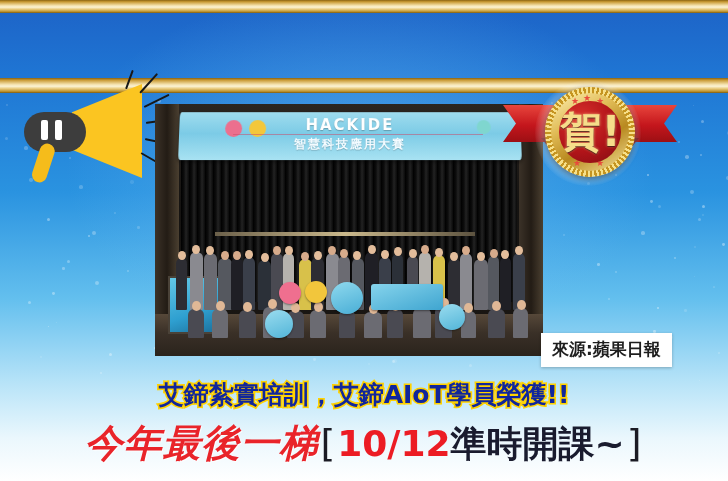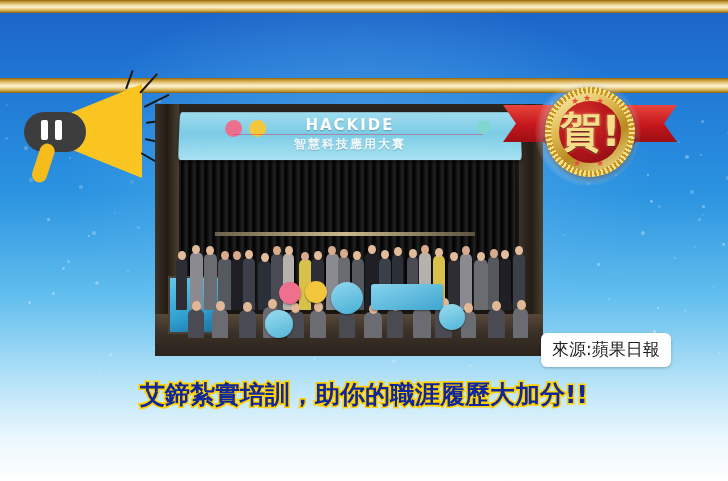--- a/index.html
+++ b/index.html
@@ -154,23 +154,23 @@
     display:flex; align-items:center; justify-content:center;
     font-size:42px; font-weight:bold; line-height:1;
     color:#f6dd8a;
     text-shadow:0 1px 1px rgba(0,0,0,0.6), 0 0 3px rgba(255,230,150,0.8);
   }
   .mstar { position:absolute; color:#e84a3c; font-size:9px; line-height:1; }
 
   
   #source-tag {
     position:absolute; left:541px; top:333px;
-    background:#ffffff; border-radius:6px;
+    background:#ffffff; border-radius:0;
     padding:5px 11px 6px 11px;
-    color:#1e1e1e; font-size:17px; font-weight:normal; letter-spacing:0px;
+    color:#1e1e1e; font-size:17px; font-weight:bold; letter-spacing:0px;
     box-shadow:0 1px 3px rgba(0,0,0,0.25);
     white-space:nowrap;
   }
 
   
   #tagline {
     position:absolute; left:0; top:378px; width:728px; text-align:center;
     font-size:25px; font-weight:bold; color:#10269c; white-space:nowrap;
     letter-spacing:0px;
     -webkit-text-stroke:3.2px #ffd200;
@@ -467,16 +467,19 @@
         <div class="mstar" style="left:45px;top:66px;">★</div>
         <div class="medal-face">
           <div class="medal-char">賀!</div>
         </div>
       </div>
     </div>
   </div>
 
   <div id="source-tag">來源:蘋果日報</div>
 
-  <div id="tagline">艾鍗紮實培訓，助你的職涯履歷大加分!!</div>
-
+  <div id="tagline">艾鍗紮實培訓，艾鍗AIoT學員榮獲!!</div>
+
+  <div id="cta">
+    <span class="red-it">今年最後一梯</span><span class="brk">[</span><span class="date">10/12</span><span class="dark">準時開課~</span><span class="brk">]</span>
+  </div>
 
 </div>
 
 </body></html>

